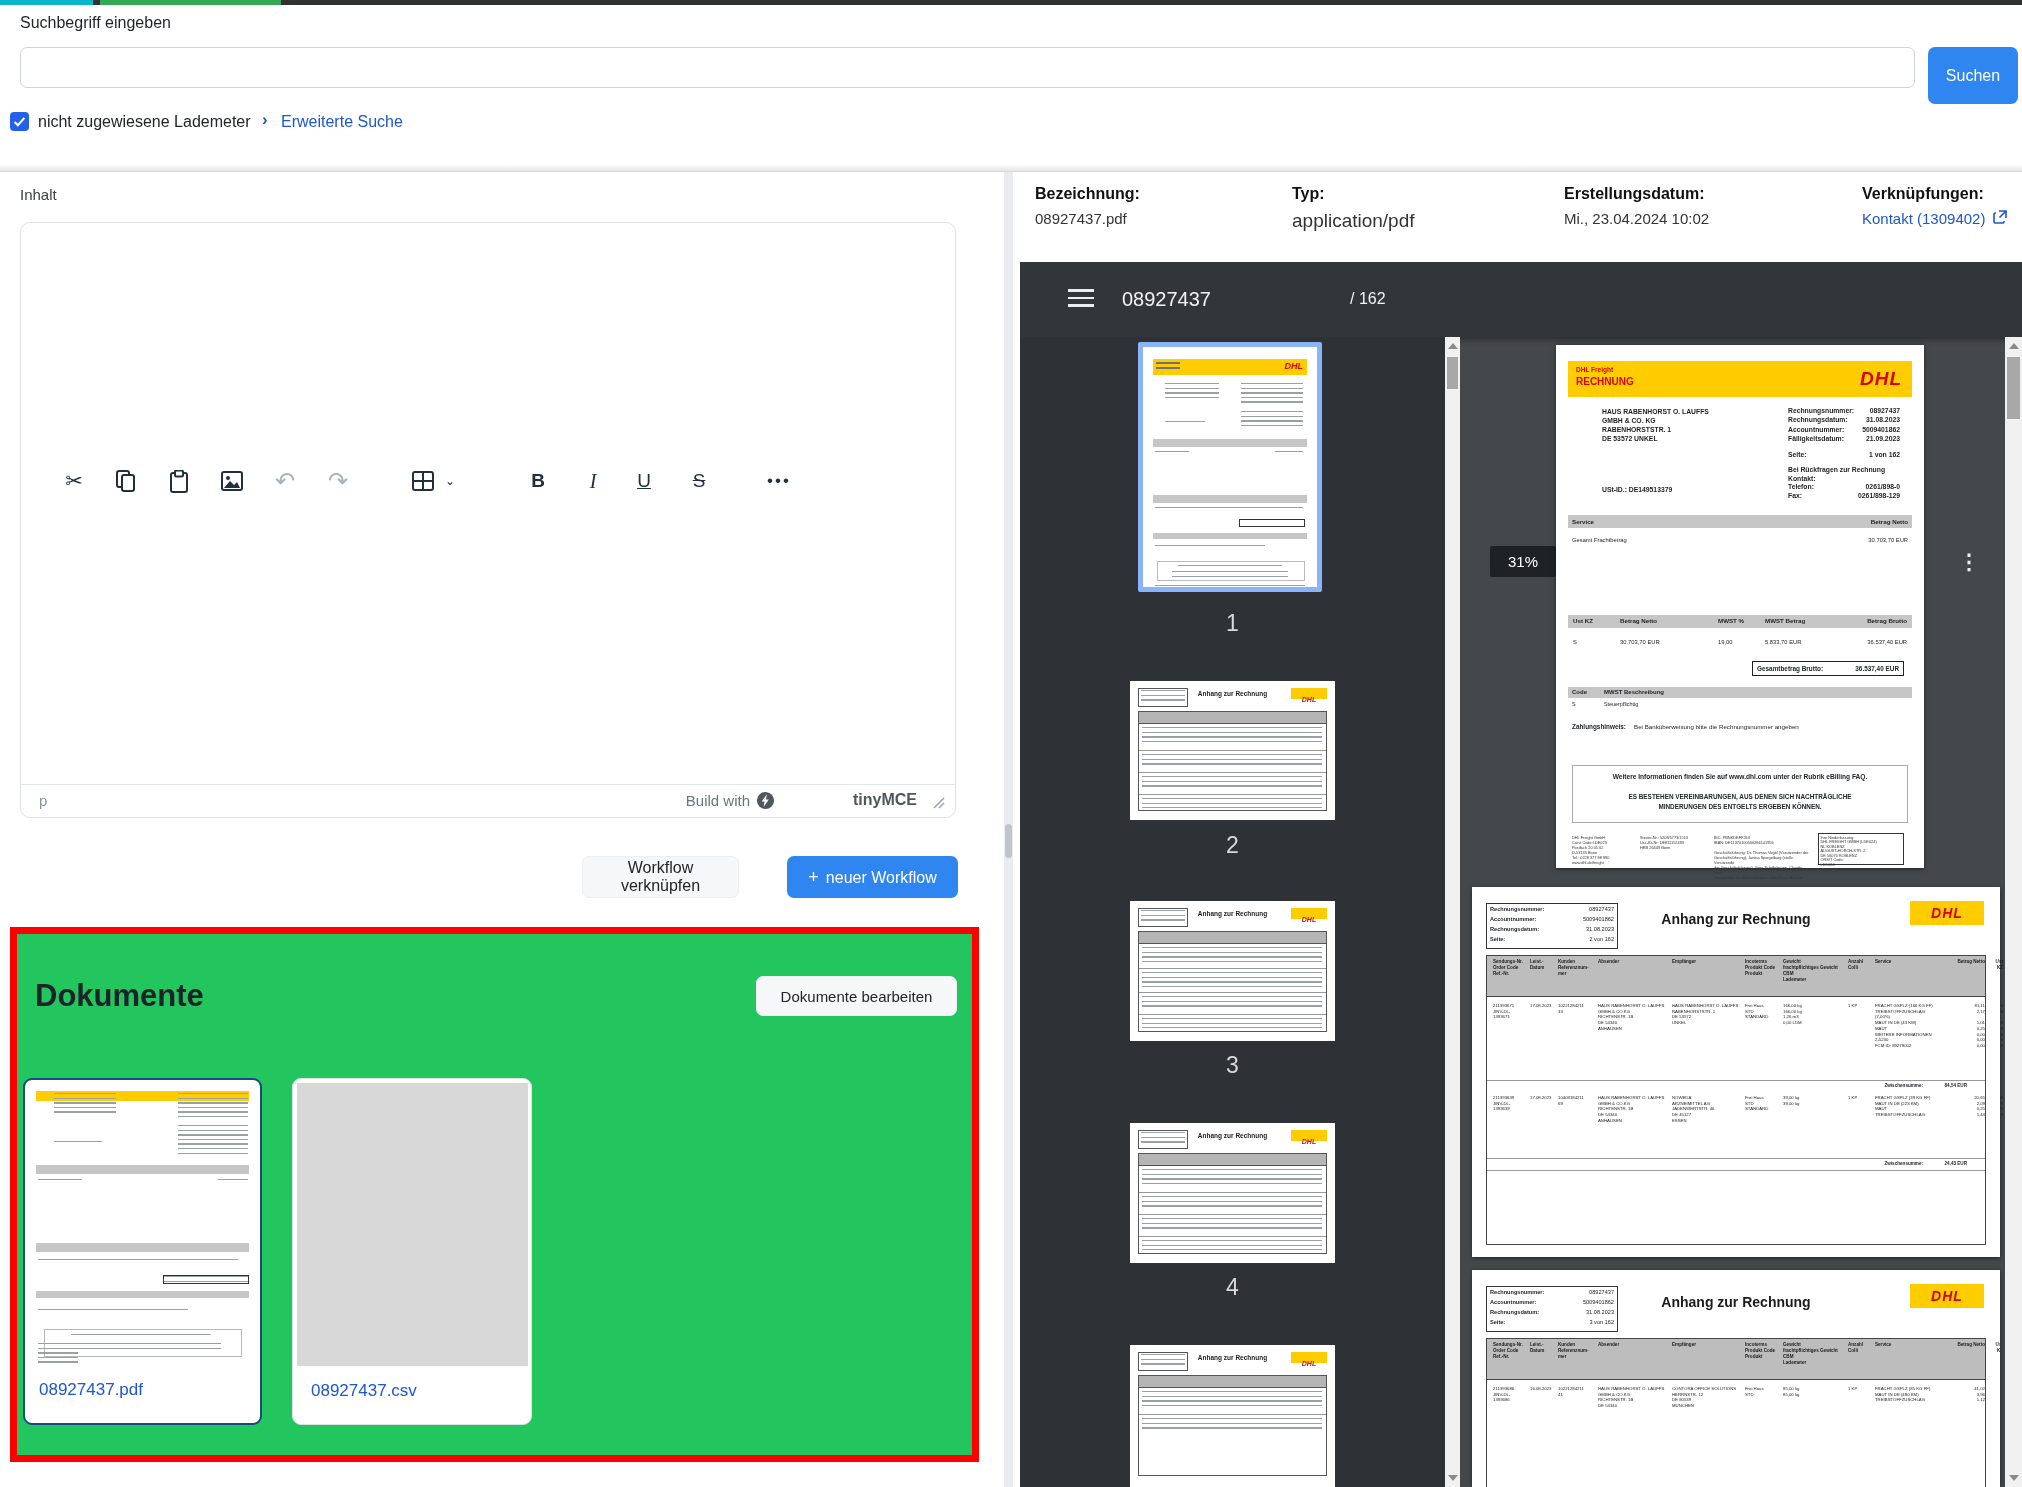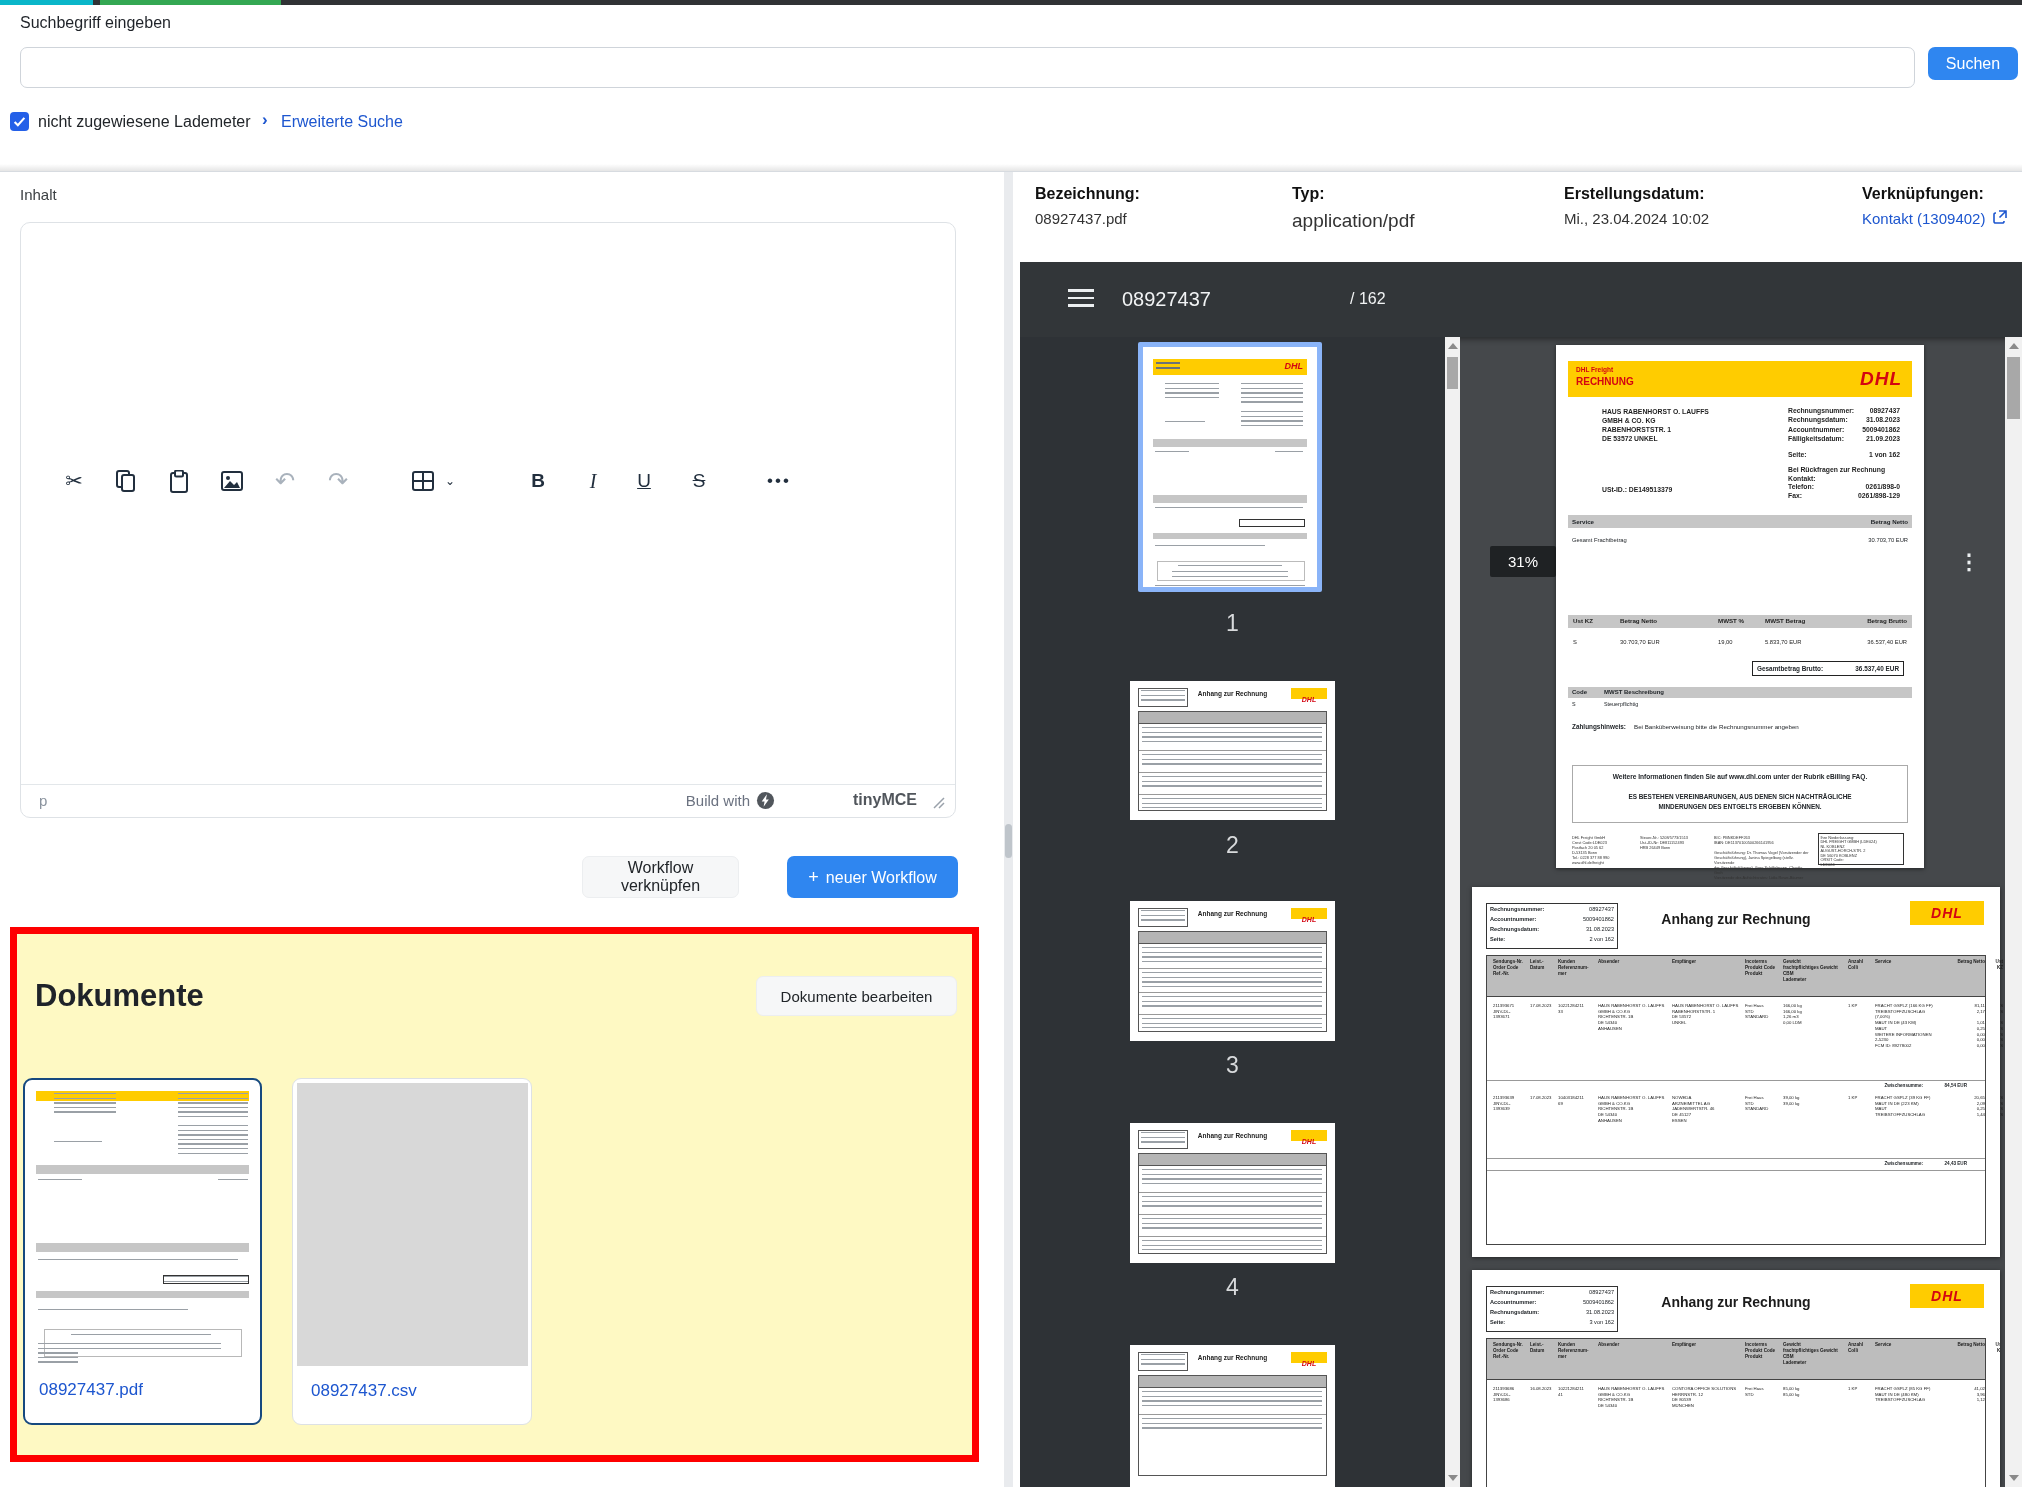--- a/index.html
+++ b/index.html
@@ -63,21 +63,21 @@
 
 <div id="app">
 
   <div class="abs" style="left:0;top:0;width:93px;height:5px;background:#0ab6c9"></div>
   <div class="abs" style="left:93px;top:0;width:7px;height:5px;background:#303235"></div>
   <div class="abs" style="left:100px;top:0;width:181px;height:5px;background:#34a853"></div>
   <div class="abs" style="left:281px;top:0;width:1741px;height:5px;background:#303235"></div>
 
   <div class="abs" style="left:20px;top:14px;font-size:16px;color:#1f2329">Suchbegriff eingeben</div>
   <input class="abs" style="left: 20px; top: 47px; width: 1895px; height: 41px; border: 1px solid rgb(207, 212, 218); border-radius: 7px; outline: none; font-size: 16px; padding: 0px 10px; box-sizing: border-box;" value="">
-  <button class="abs btn-blue" style="left:1928px;top:47px;width:90px;height:33px">Suchen</button>
+  <button class="abs btn-blue" style="left:1928px;top:47px;width:90px;height:57px">Suchen</button>
 
   <div class="abs" style="left:10px;top:112px;width:19px;height:19px;background:#2460e8;border-radius:4px;display:flex;align-items:center;justify-content:center">
     <svg width="13" height="13" viewBox="0 0 16 16">
         <path d="M2 8.5 6 12.5 14 3.5" stroke="#fff" stroke-width="2.6" fill="none"></path>
       </svg>
   </div>
   <div class="abs" style="left:38px;top:113px;font-size:16px;color:#212529">nicht zugewiesene Lademeter</div>
   <div class="abs link" style="left:262px;top:110px;font-size:17px;font-weight:bold">›</div>
   <a class="abs link" style="left:281px;top:113px;font-size:16px">Erweiterte Suche</a>
 
@@ -142,21 +142,21 @@
         <svg width="12" height="12" viewBox="0 0 12 12">
             <path d="M11 1 1 11M11 6 6 11" stroke="#9aa2ab" stroke-width="1.5"></path>
           </svg>
       </span>
     </div>
   </div>
 
   <button class="abs btn-light" style="left:582px;top:856px;width:157px;height:42px">Workflow verknüpfen</button>
   <button class="abs btn-blue" style="left:787px;top:856px;width:171px;height:42px"><span style="font-size:18px;margin-right:7px">+</span><span>neuer Workflow</span></button>
 
-  <div class="abs" style="left:10px;top:927px;width:969px;height:535px;border:7px solid #fe0000;background:#fef9c3;box-sizing:border-box">
+  <div class="abs" style="left:10px;top:927px;width:969px;height:535px;border:7px solid #fe0000;background:#22c55e;box-sizing:border-box">
     <div style="position:absolute;left:18px;top:44px;font-size:31px;font-weight:bold;color:#1f2329">Dokumente</div>
     <button class="btn-light" style="position:absolute;left:739px;top:42px;width:201px;height:40px;font-size:15px">Dokumente bearbeiten</button>
 
     <div style="position:absolute;left:6px;top:144px;width:239px;height:347px;border:2px solid #16497f;border-radius:9px;background:#fff;box-sizing:border-box">
 
       <div style="position:absolute;left:3px;top:3px;width:229px;height:283px;background:#fff;overflow:hidden">
         <div style="position:absolute;left:8px;top:8px;width:213px;height:10px;background:#ffcc00"></div>
         <div class="sm" style="position:absolute;left:26px;top:10px;width:62px;height:22px"></div>
         <div class="sm" style="position:absolute;left:150px;top:10px;width:70px;height:24px"></div>
         <div class="sm" style="position:absolute;left:150px;top:42px;width:70px;height:30px"></div>

